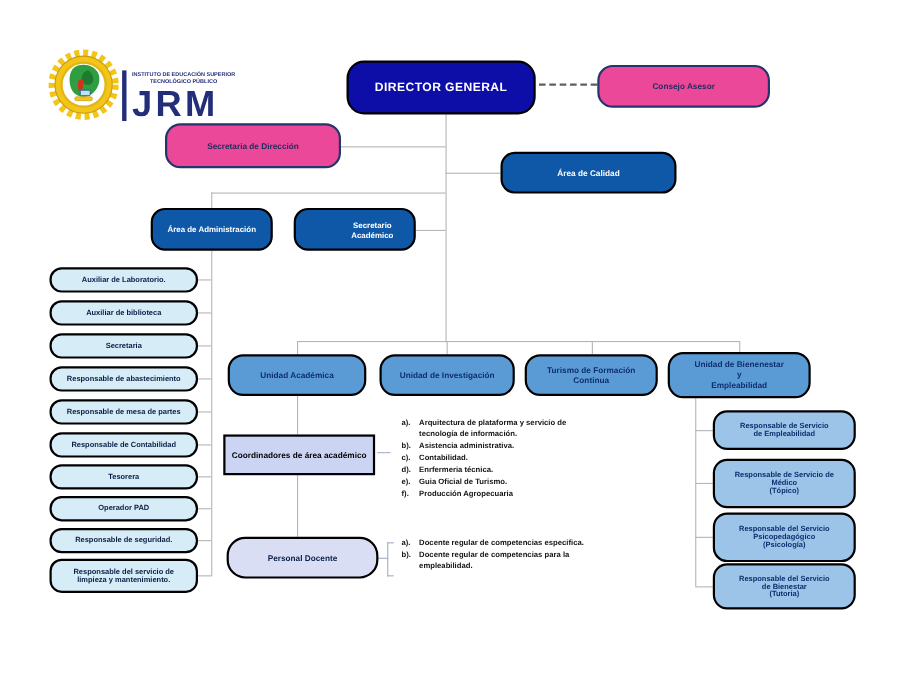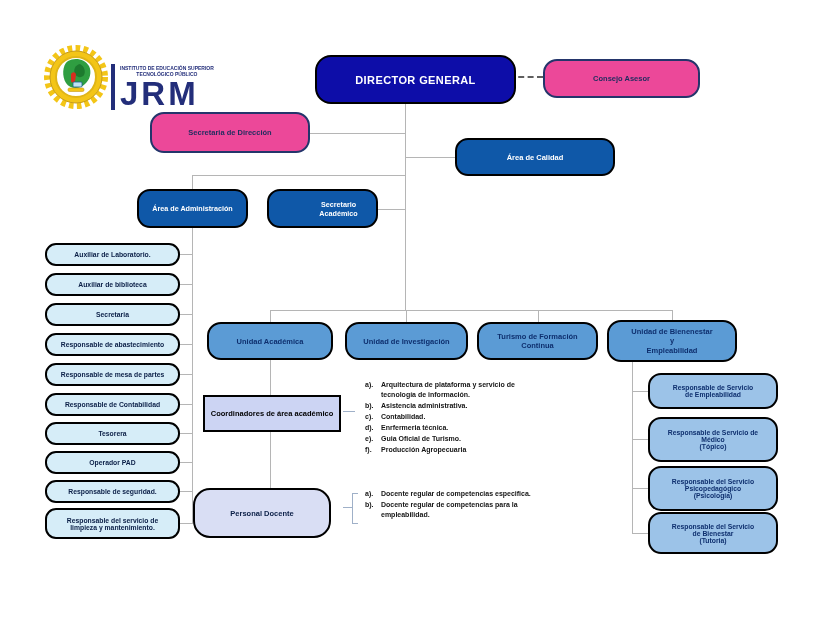--- a/index.html
+++ b/index.html
@@ -88,37 +88,37 @@
   <div class="ln v" style="left:270px;top:360px;height:128px;"></div>
   <div class="ln v" style="left:632px;top:362px;height:171px;"></div>
   <div class="ln h" style="left:632px;top:391px;width:16px;"></div>
   <div class="ln h" style="left:632px;top:439px;width:16px;"></div>
   <div class="ln h" style="left:632px;top:488px;width:16px;"></div>
   <div class="ln h" style="left:632px;top:533px;width:16px;"></div>
   <div class="listdash" style="left:343px;top:411px;width:12px;"></div>
   <div class="listdash" style="left:343px;top:507px;width:10px;"></div>
   <div class="bracket" style="left:352px;top:493px;width:5px;height:29px;"></div>
 
-  <div class="bx dark" style="left:315px;top:55px;width:201px;height:49px;">DIRECTOR GENERAL</div>
+  <div class="bx dark" style="left:315px;top:55px;width:172px;height:49px;">DIRECTOR GENERAL</div>
   <div class="bx white" style="left:543px;top:59px;width:157px;height:39px;">Consejo Asesor</div>
   <div class="bx white" style="left:150px;top:112px;width:160px;height:41px;">Secretaria de Dirección</div>
   <div class="bx mid" style="left:455px;top:138px;width:160px;height:38px;text-align:right;">Área de Calidad</div>
   <div class="bx mid" style="left:137px;top:189px;width:111px;height:39px;font-size:7.2px;">Área de Administración</div>
   <div class="bx mid" style="left:267px;top:189px;width:111px;height:39px;font-size:7.2px;padding-left:36px;">Secretario Académico</div>
 
   <div class="bx unit" style="left:207px;top:322px;width:126px;height:38px;">Unidad Académica</div>
   <div class="bx unit" style="left:345px;top:322px;width:123px;height:38px;">Unidad de Investigación</div>
   <div class="bx unit" style="left:477px;top:322px;width:121px;height:38px;">Turismo de Formación
 Continua</div>
   <div class="bx unit" style="left:607px;top:320px;width:130px;height:42px;line-height:1.25;">Unidad de Bienenestar
 y
 Empleabilidad</div>
 
   <div class="bx lavrect" style="left:203px;top:395px;width:138px;height:37px;">Coordinadores de área académico</div>
-  <div class="bx lavround" style="left:193px;top:488px;width:138px;height:50px;">Personal Docente</div>
+  <div class="bx lavround" style="left:206px;top:488px;width:138px;height:38px;">Personal Docente</div>
 
   <div class="anlist" style="left:365px;top:380px;width:178px;">
     <div class="row">
         <span class="lbl">a).</span>
         <span class="txt">Arquitectura de plataforma y servicio de tecnología de información.</span>
       </div>
     <div class="row">
         <span class="lbl">b).</span>
         <span class="txt">Asistencia administrativa.</span>
       </div>

